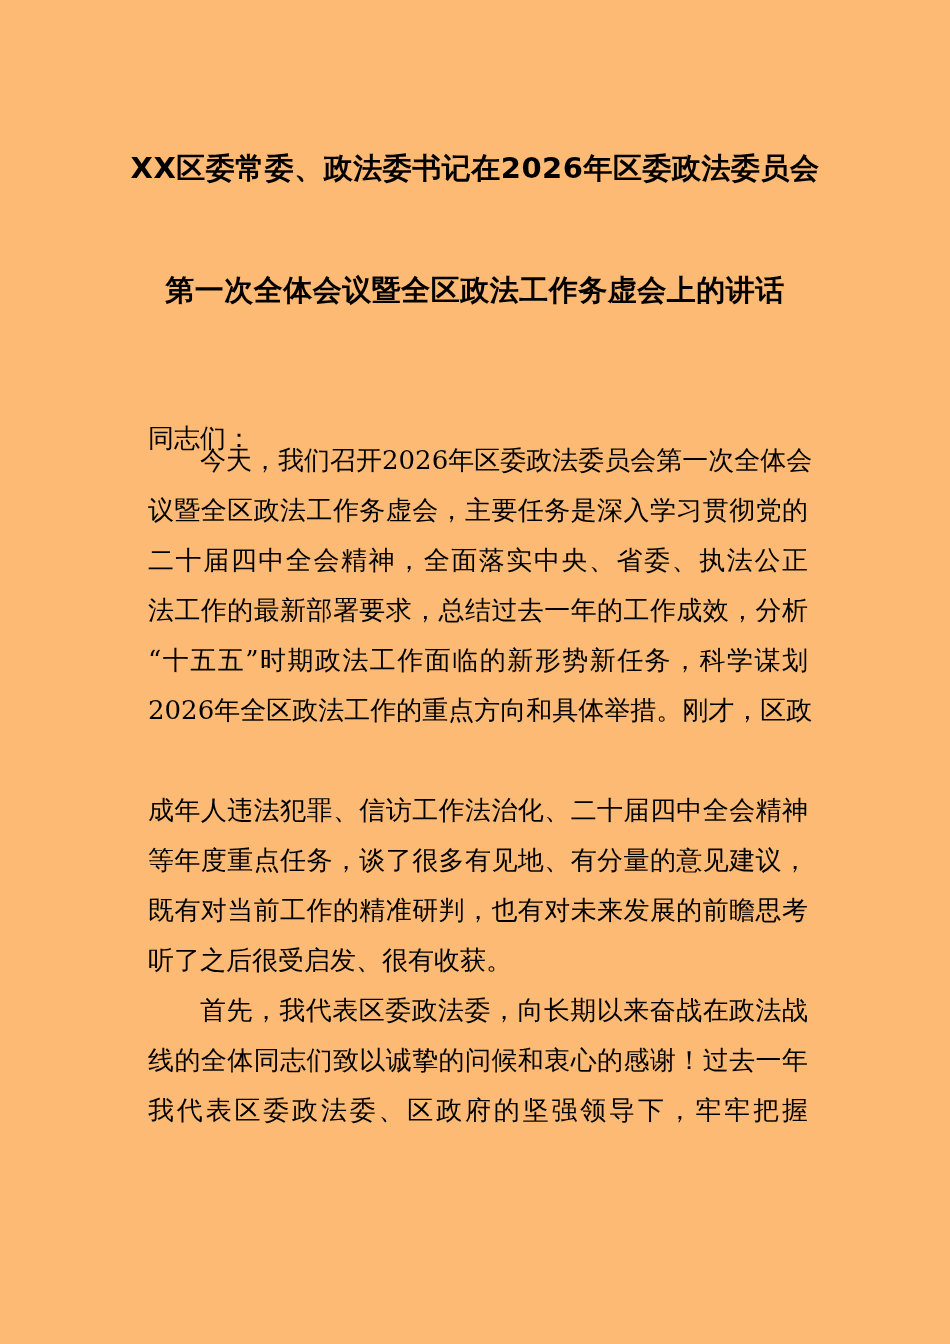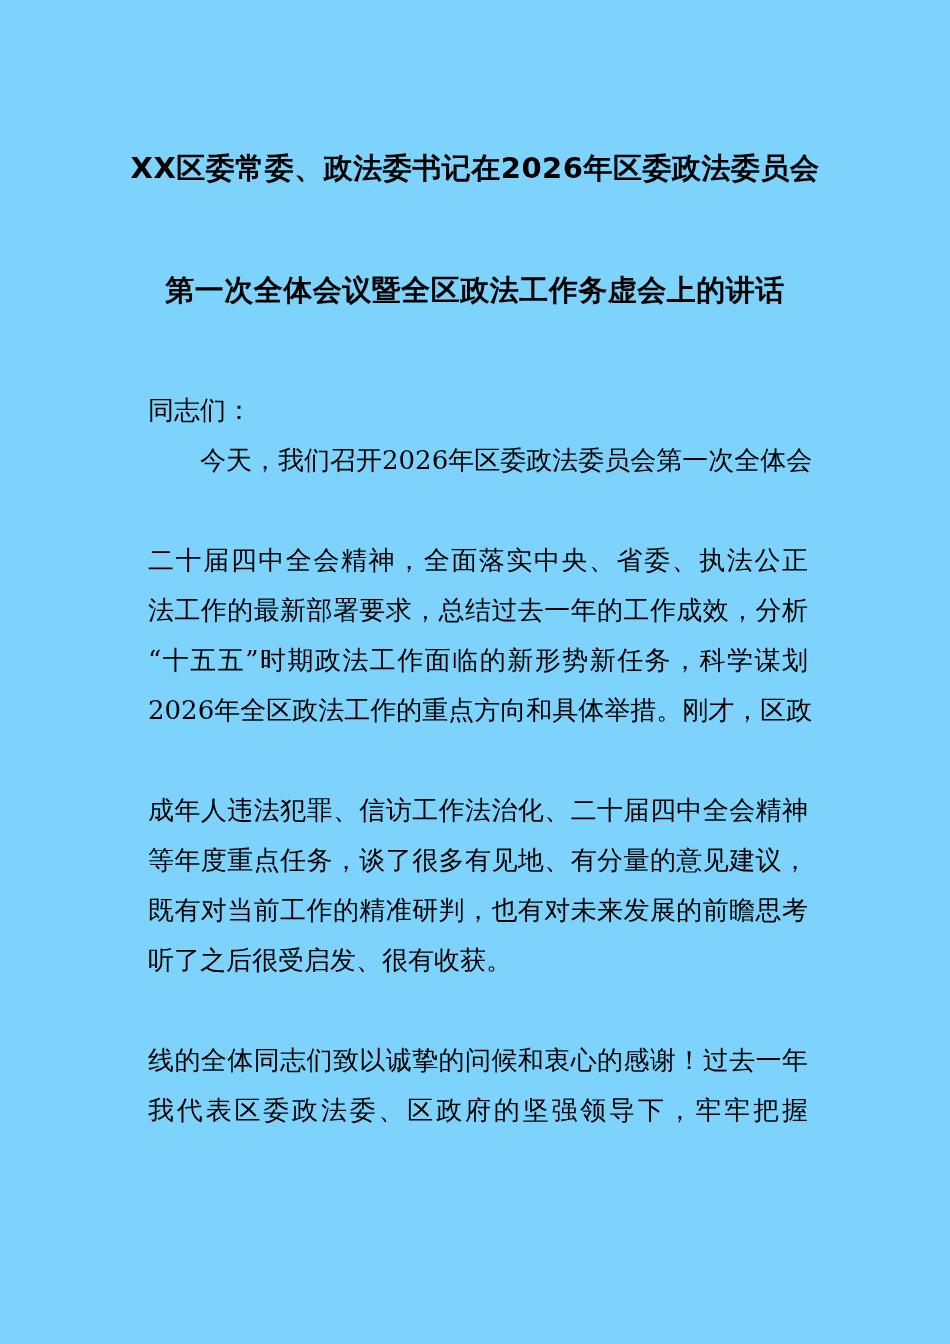--- a/index.html
+++ b/index.html
@@ -1,48 +1,50 @@
 <!DOCTYPE html>
 <html><head>
 <meta charset="utf-8">
 <style>
   html, body { margin: 0; padding: 0; background: #ffffff; }
   body { width: 950px; height: 1344px; position: relative; overflow: hidden; color: #000; }
-  .page { position: absolute; left: 0; top: 0; width: 950px; height: 1344px; background: #7dd3fc; }
+  .page { position: absolute; left: 0; top: 0; width: 950px; height: 1344px; background: #fdba74; }
   .title-line {
     position: absolute; left: 0; width: 950px; text-align: center;
     font-family: "DejaVu Sans", "Liberation Sans", sans-serif;
     font-weight: bold; font-size: 29px; line-height: 40px; letter-spacing: 0.5px;
   }
   .title-1 { top: 148px; }
   .title-2 { top: 270px; }
   .body-line {
     position: absolute; left: 148px; width: 660px; height: 50px;
     font-family: "DejaVu Serif", "Liberation Serif", serif;
     font-size: 26px; line-height: 40px; white-space: nowrap;
     text-align: justify; text-align-last: justify; letter-spacing: 0;
   }
   .body-line.last { text-align-last: left; }
   .body-line.indent { left: 200px; width: 608px; }
-  .body-line.salutation { text-align-last: left; }
+  .body-line.salutation { text-align-last: left; margin-top: 28px; }
 </style>
 </head>
 <body>
 
 <div class="page">
   <div class="title-line title-1">XX区委常委、政法委书记在2026年区委政法委员会</div>
   <div class="title-line title-2">第一次全体会议暨全区政法工作务虚会上的讲话</div>
 
   <div class="body-line salutation" style="top:390px">同志们：</div>
 
   <div class="body-line indent" style="top:440px">今天，我们召开2026年区委政法委员会第一次全体会</div>
+  <div class="body-line" style="top:490px">议暨全区政法工作务虚会，主要任务是深入学习贯彻党的</div>
   <div class="body-line" style="top:540px">二十届四中全会精神，全面落实中央、省委、执法公正</div>
   <div class="body-line" style="top:590px">法工作的最新部署要求，总结过去一年的工作成效，分析</div>
   <div class="body-line" style="top:640px">“十五五”时期政法工作面临的新形势新任务，科学谋划</div>
   <div class="body-line" style="top:690px">2026年全区政法工作的重点方向和具体举措。刚才，区政</div>
   <div class="body-line" style="top:790px">成年人违法犯罪、信访工作法治化、二十届四中全会精神</div>
   <div class="body-line" style="top:840px">等年度重点任务，谈了很多有见地、有分量的意见建议，</div>
   <div class="body-line" style="top:890px">既有对当前工作的精准研判，也有对未来发展的前瞻思考</div>
   <div class="body-line last" style="top:940px">听了之后很受启发、很有收获。</div>
 
+  <div class="body-line indent" style="top:990px">首先，我代表区委政法委，向长期以来奋战在政法战</div>
   <div class="body-line" style="top:1040px">线的全体同志们致以诚挚的问候和衷心的感谢！过去一年</div>
   <div class="body-line" style="top:1090px">我代表区委政法委、区政府的坚强领导下，牢牢把握</div>
 </div>
 
 </body></html>

